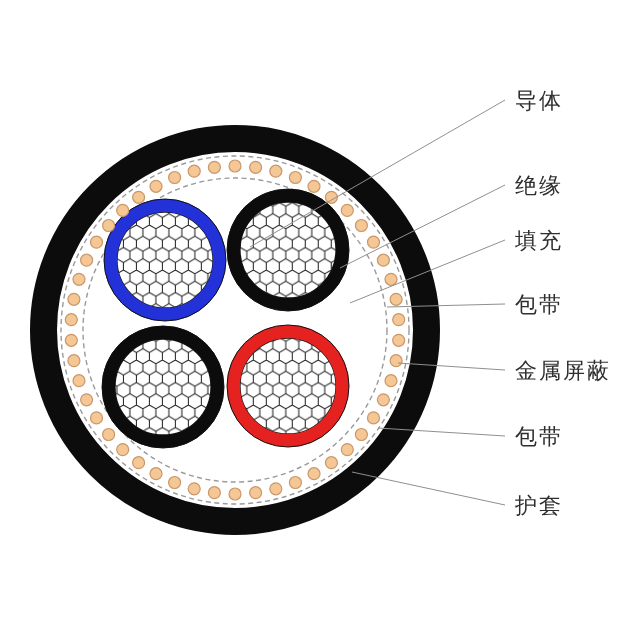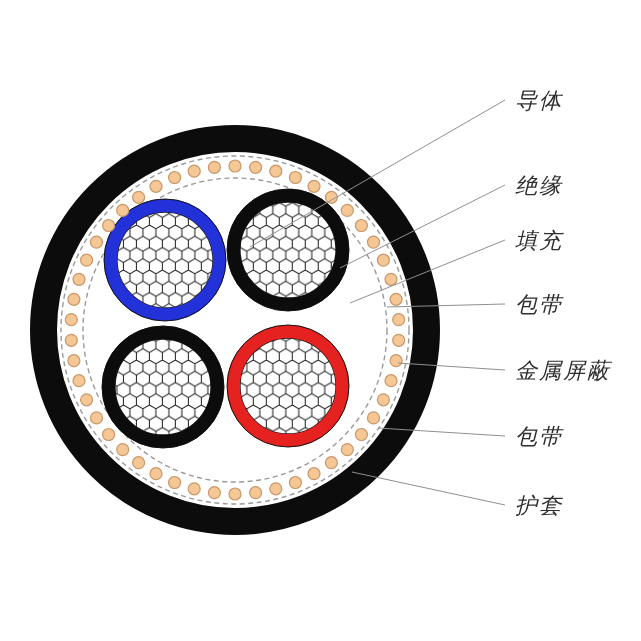--- a/index.html
+++ b/index.html
@@ -5,21 +5,20 @@
   html, body {
     margin: 0; padding: 0;
     width: 641px; height: 641px;
     background: #ffffff;
     overflow: hidden;
   }
   .stage {
     position: relative;
     width: 580px; height: 641px;
     font-family: "DejaVu Sans", "Liberation Sans", sans-serif;
-    font-style: italic;
   }
   text.part-label {
     font-size: 22px;
     font-weight: 500;
     fill: #2e2e2e;
     letter-spacing: 2px;
     font-family: "DejaVu Sans", "Liberation Sans", sans-serif;
   }
 </style>
 </head>

